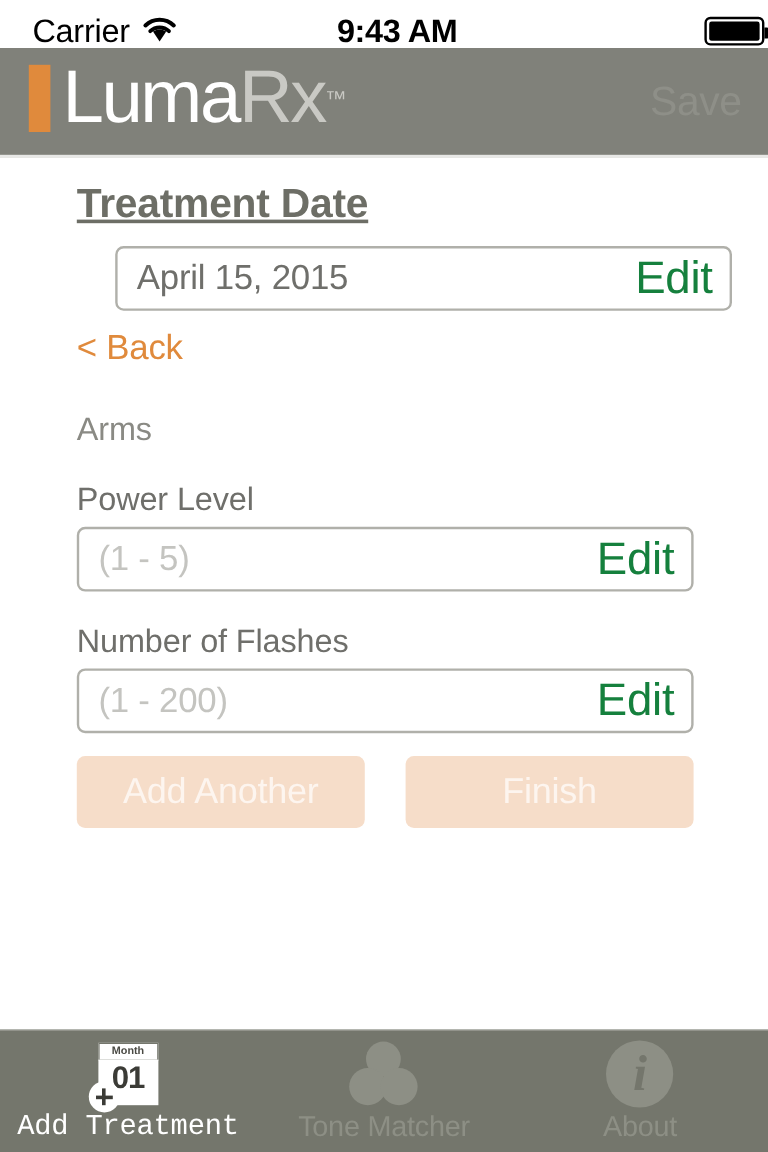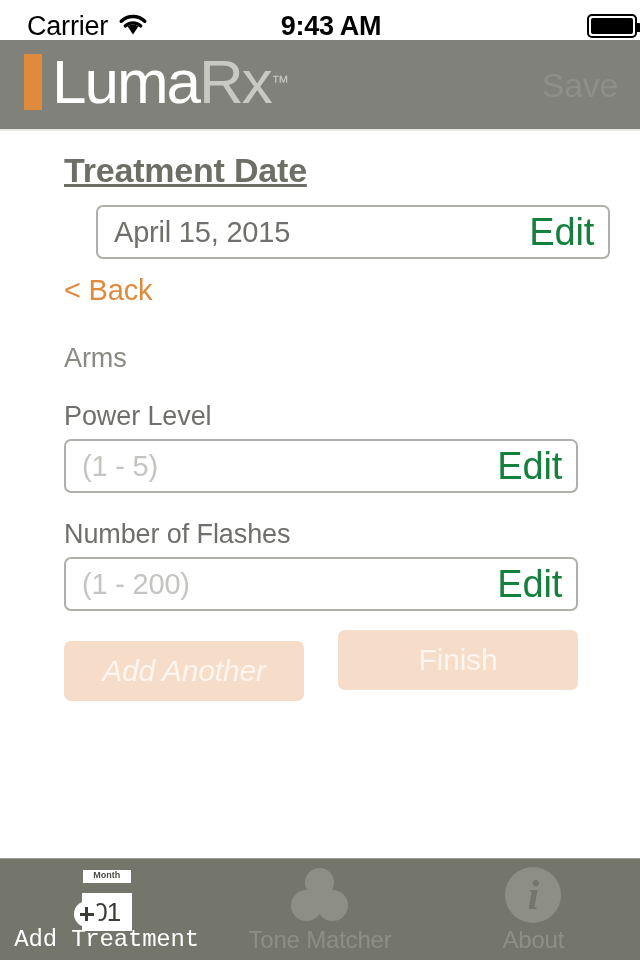--- a/index.html
+++ b/index.html
@@ -119,23 +119,23 @@
 
   
   .cal { position: relative; width: 50px; height: 52px; }
   .cal-head {
     position: absolute; left: 0; top: 0; width: 50px; height: 15px;
     background: #ffffff; border: 1px solid #74766c;
     display: flex; align-items: flex-start; justify-content: center;
   }
   .cal-head span { font-size: 9px; color: #4a4a44; font-weight: bold; }
   .cal-body {
-    position: absolute; left: 0; top: 24px; width: 50px; height: 38px;
+    position: absolute; left: 0; top: 14px; width: 50px; height: 38px;
     background: #ffffff;
-    display: flex; align-items: center; justify-content: center;
+    display: flex; justify-content: center; font-weight: bold;
   }
   .cal-body span { font-size: 26px; color: #3b3b36; letter-spacing: -1px; }
   .cal-plus {
     position: absolute; left: -8px; bottom: -6px;
     width: 26px; height: 26px; border-radius: 50%;
     background: #ffffff; display: flex; align-items: center; justify-content: center;
   }
   .cal-plus::before, .cal-plus::after {
     content: ""; position: absolute; background: #3b3b36;
   }
@@ -210,21 +210,21 @@
       <span class="field-value placeholder">(1 - 5)</span>
       <span class="field-edit">Edit</span>
     </div>
 
     <div class="field-label" style="top: 388px;">Number of Flashes</div>
     <div class="field" style="top: 426px;">
       <span class="field-value placeholder">(1 - 200)</span>
       <span class="field-edit">Edit</span>
     </div>
 
-    <div class="btn" style="left: 64px; top: 510px; font-style: italic;">Add Another</div>
+    <div class="btn" style="left: 64px; top: 499px;">Add Another</div>
     <div class="btn" style="left: 338px; top: 499px;">Finish</div>
 
   </div>
 
   <div class="tabbar">
     <div class="tabbar-top"></div>
 
     <div class="tab active">
       <div class="tab-icon">
         <div class="cal">

